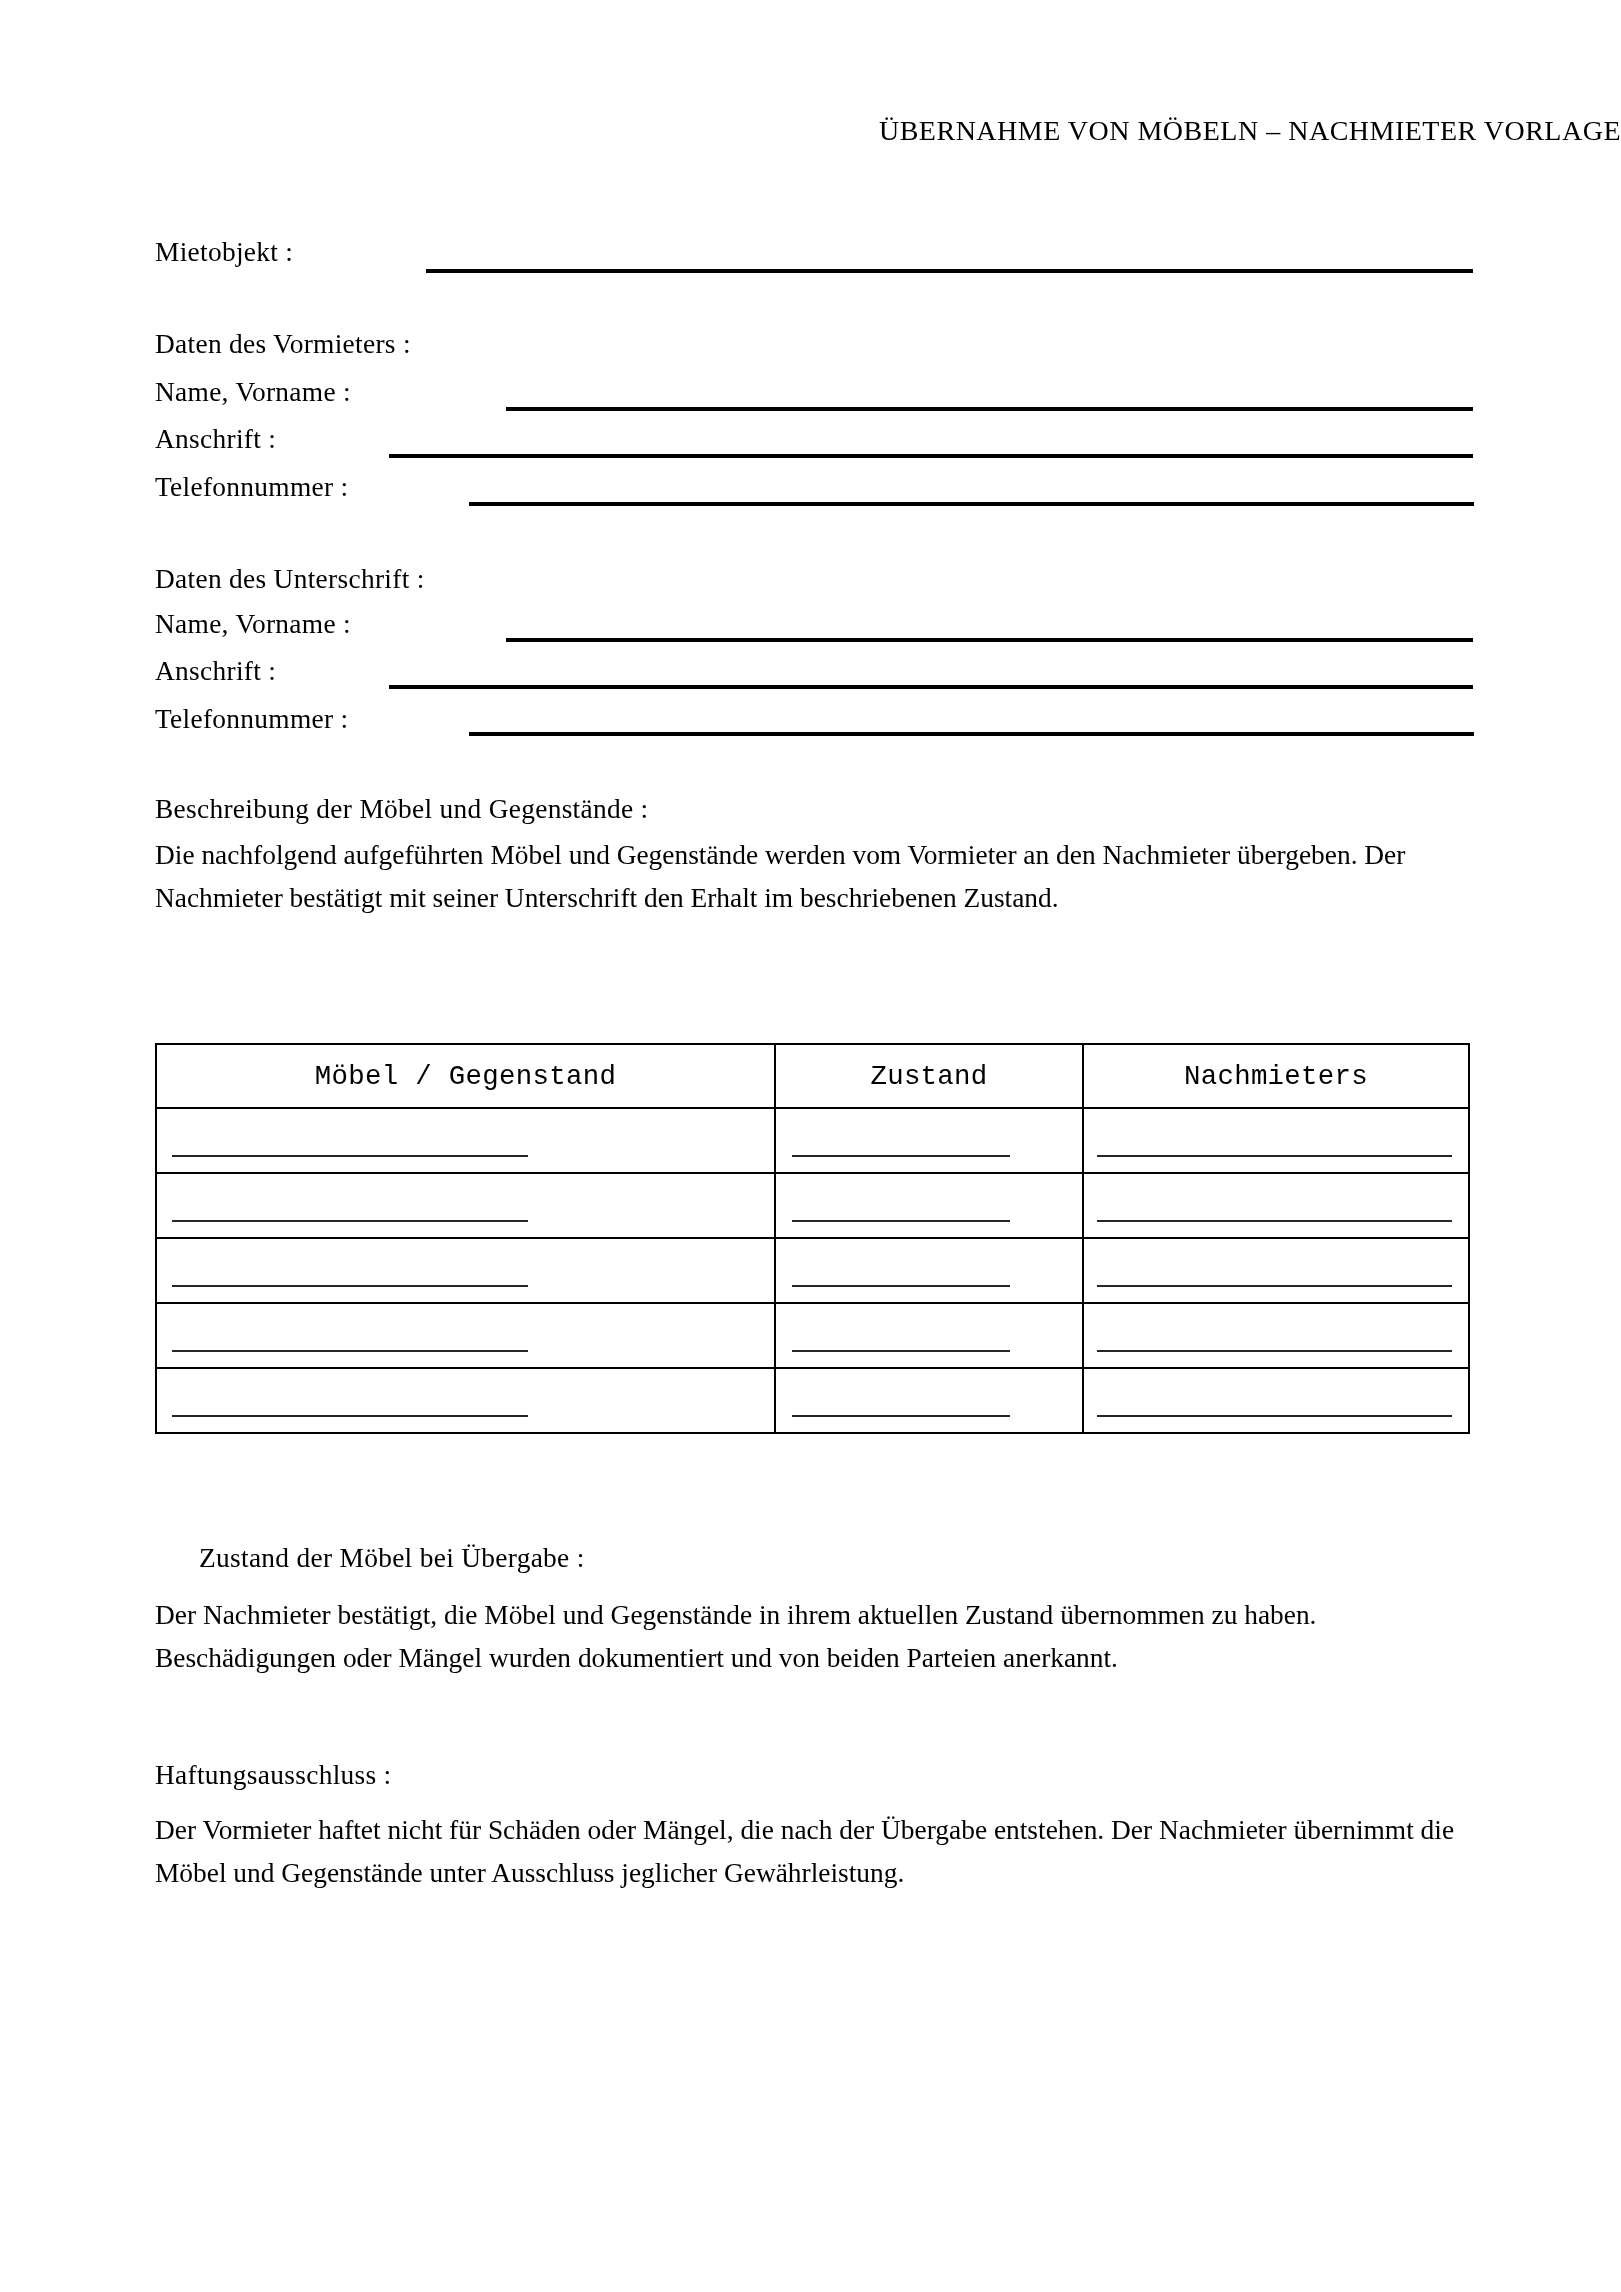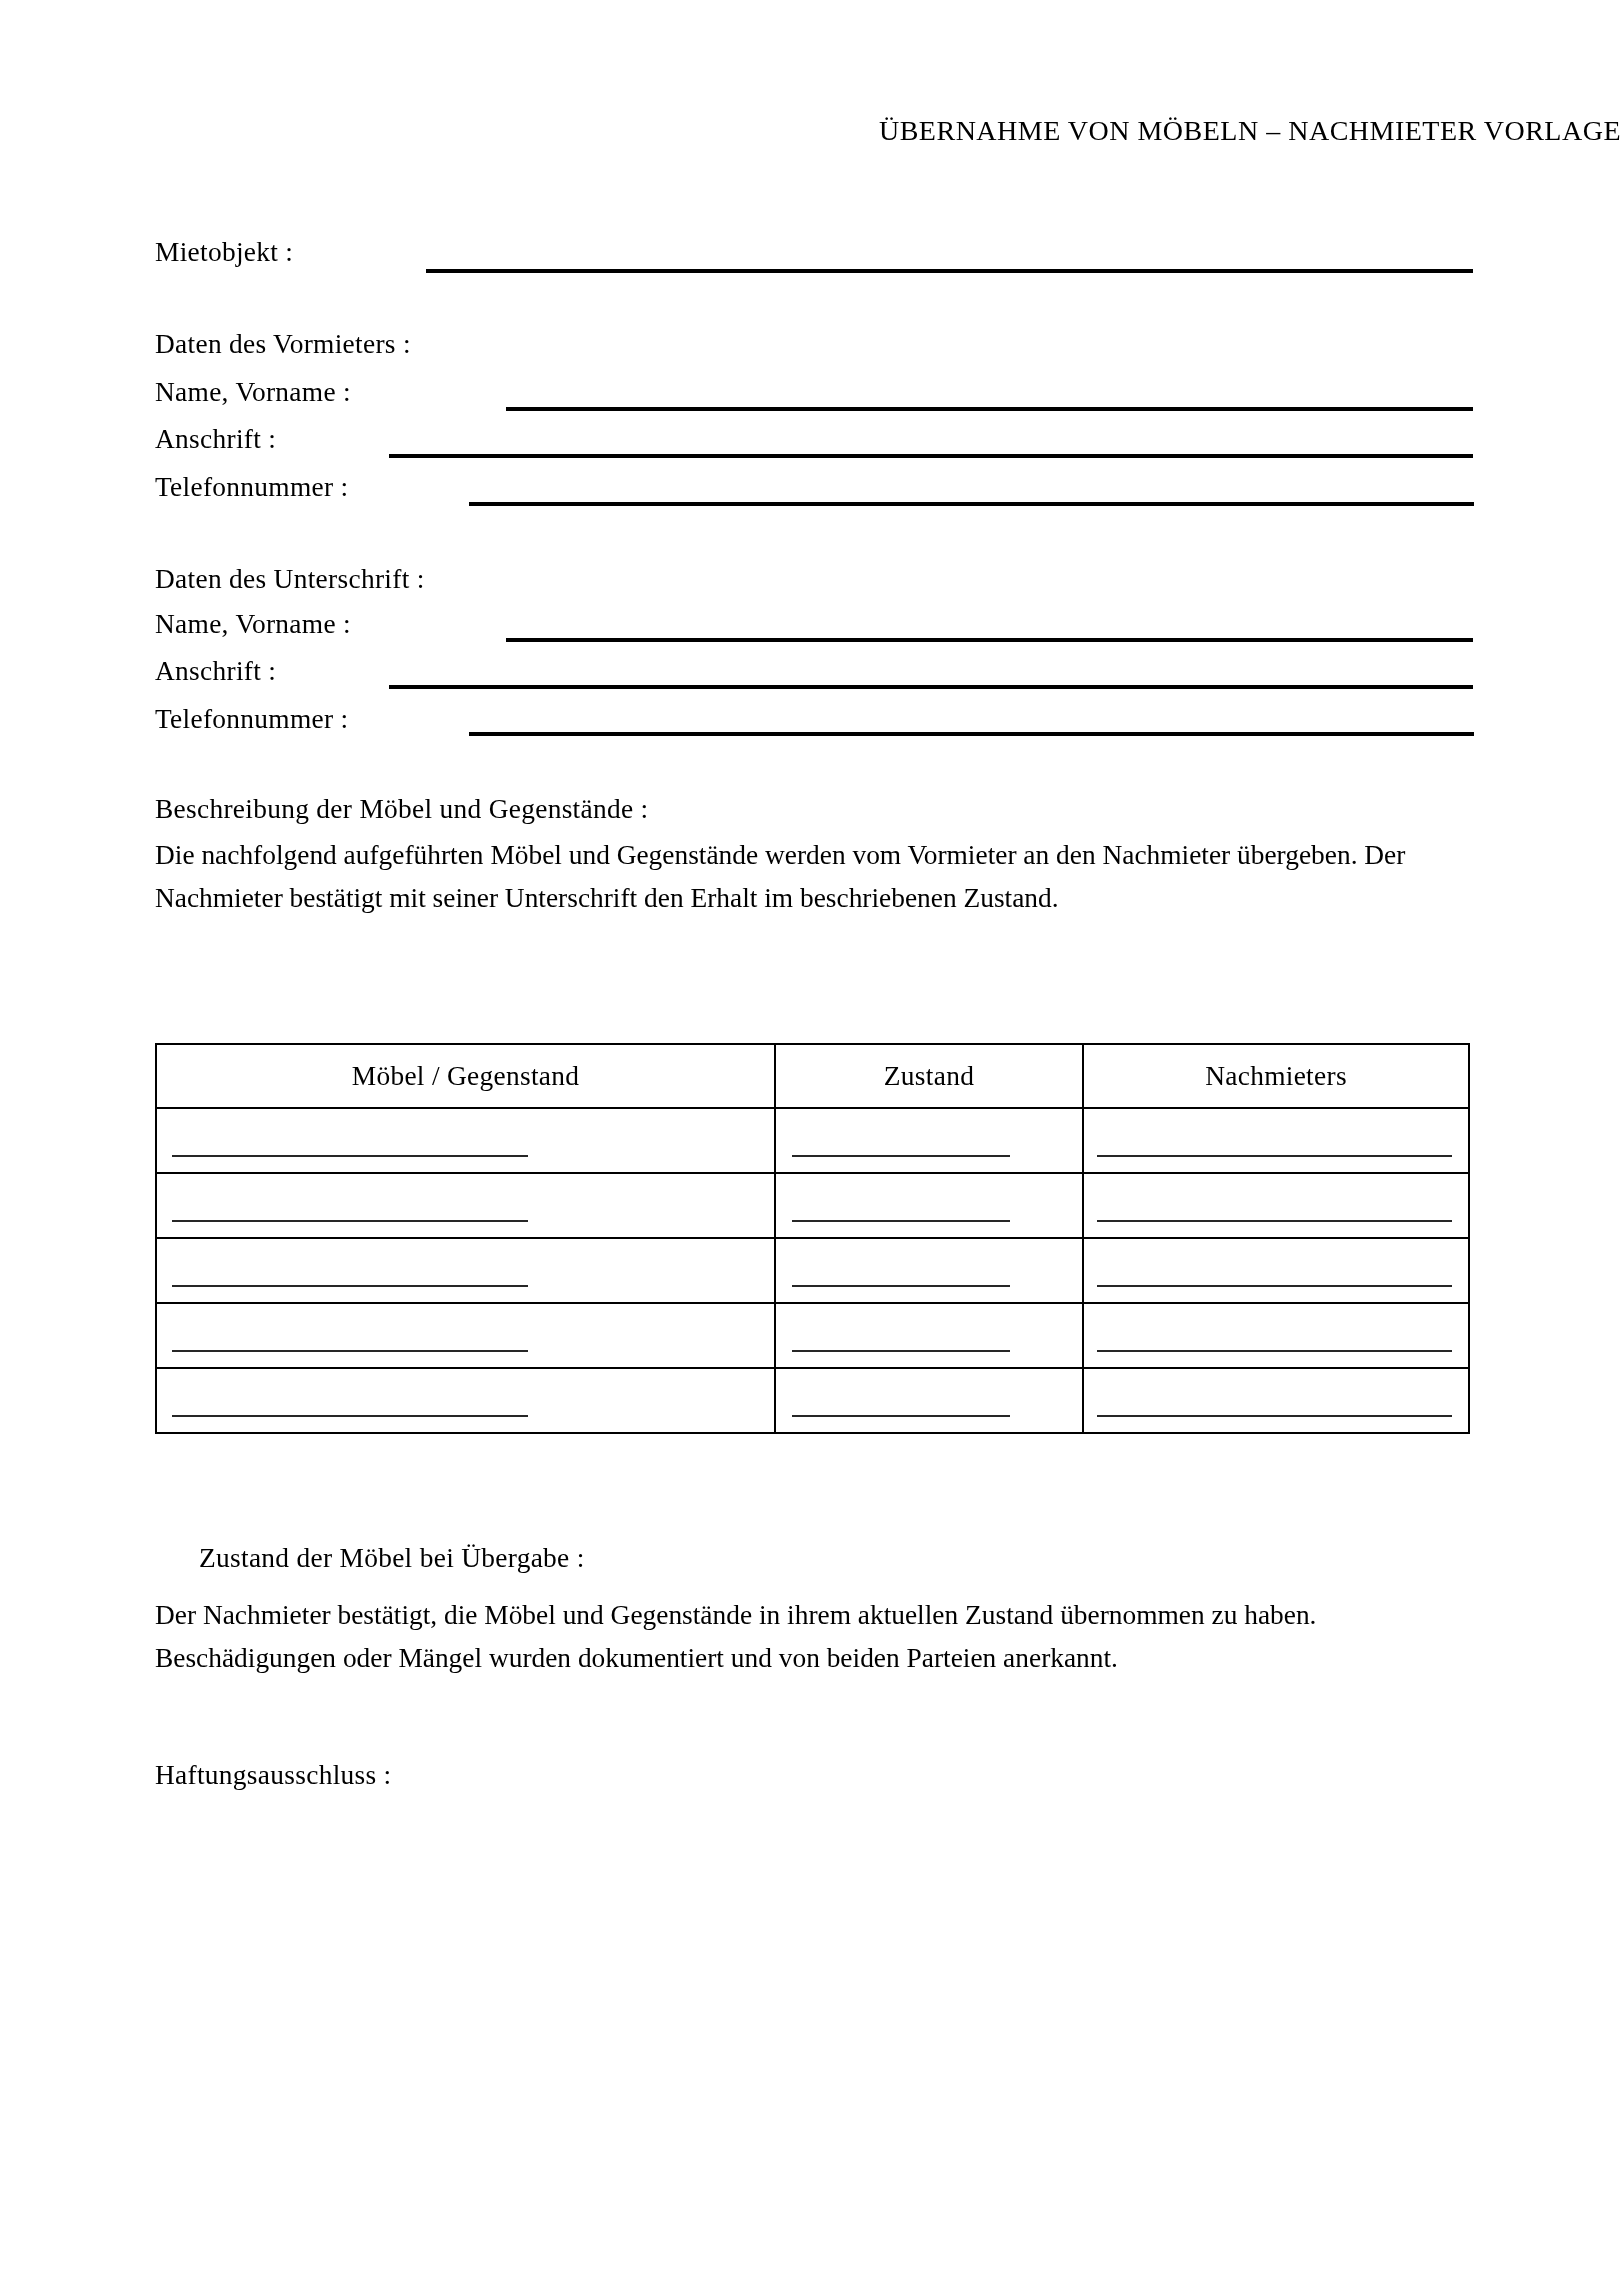--- a/index.html
+++ b/index.html
@@ -52,20 +52,21 @@
   }
 
   
   .ftable {
     position: absolute;
     left: 155px;
     top: 1043px;
     width: 1315px;
     height: 391px;
     border: 2.9px solid #000000;
+    font-family: Liberation Mono, monospace;
   }
   .t-row {
     display: grid;
     grid-template-columns: 617px 308px 1fr;
   }
   .t-head.t-row { height: 62px; }
   .t-head .t-cell {
     display: flex;
     align-items: center;
     justify-content: center;
@@ -189,15 +190,17 @@
           </div>
     </div>
   </div>
   </div>
 
   <div class="flabel" style="top:1541px;margin-left:44px;">Zustand der Möbel bei Übergabe :</div>
   <div class="para" style="top:1594px;">Der Nachmieter bestätigt, die Möbel und Gegenstände in ihrem aktuellen Zustand übernommen zu haben.
 Beschädigungen oder Mängel wurden dokumentiert und von beiden Parteien anerkannt.</div>
 
   <div class="flabel" style="top:1758px;">Haftungsausschluss :</div>
+  <div class="para" style="top:1809px;">Der Vormieter haftet nicht für Schäden oder Mängel, die nach der Übergabe entstehen. Der Nachmieter übernimmt die
+Möbel und Gegenstände unter Ausschluss jeglicher Gewährleistung.</div>
 
 </div>
 
 
 </body></html>

